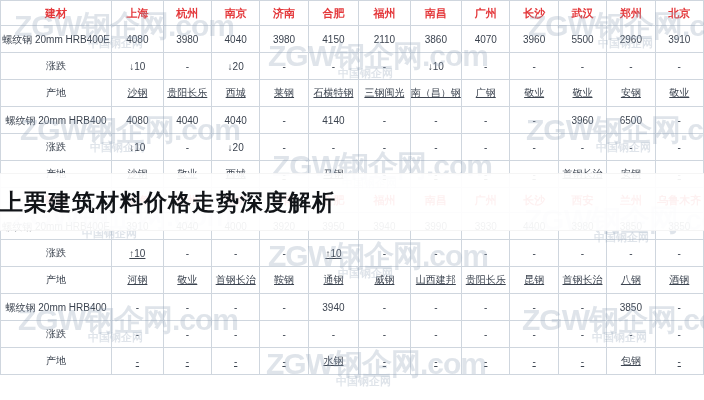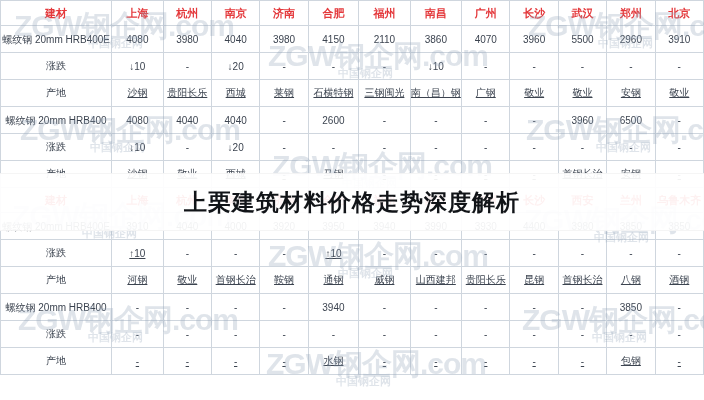--- a/index.html
+++ b/index.html
@@ -97,21 +97,21 @@
   .banner {
     position: absolute;
     left: 0;
     top: 173px;
     width: 704px;
     height: 56px;
     background: rgba(255,255,255,0.93);
     z-index: 6;
     display: flex;
     align-items: center;
-    justify-content: center;
+    justify-content: flex-start;
     border-top: 1px solid rgba(0,0,0,0.04);
     border-bottom: 1px solid rgba(0,0,0,0.04);
   }
   .banner-title {
     font-size: 23px;
     font-weight: bold;
     color: #111418;
     letter-spacing: 1px;
     font-family: "Liberation Sans", sans-serif;
   }
@@ -235,21 +235,21 @@
           <td class="teal">敬业</td>
           <td class="teal">安钢</td>
           <td class="teal">敬业</td>
         </tr>
         <tr>
           <td class="first spec">螺纹钢 20mm HRB400</td>
           <td class="">4080</td>
           <td class="">4040</td>
           <td class="">4040</td>
           <td class="">-</td>
-          <td class="">2600</td>
+          <td class="">4140</td>
           <td class="">-</td>
           <td class="">-</td>
           <td class="">-</td>
           <td class="">-</td>
           <td class="">3960</td>
           <td class="">6500</td>
           <td class="">-</td>
         </tr>
         <tr>
           <td class="first lbl">涨跌</td>

